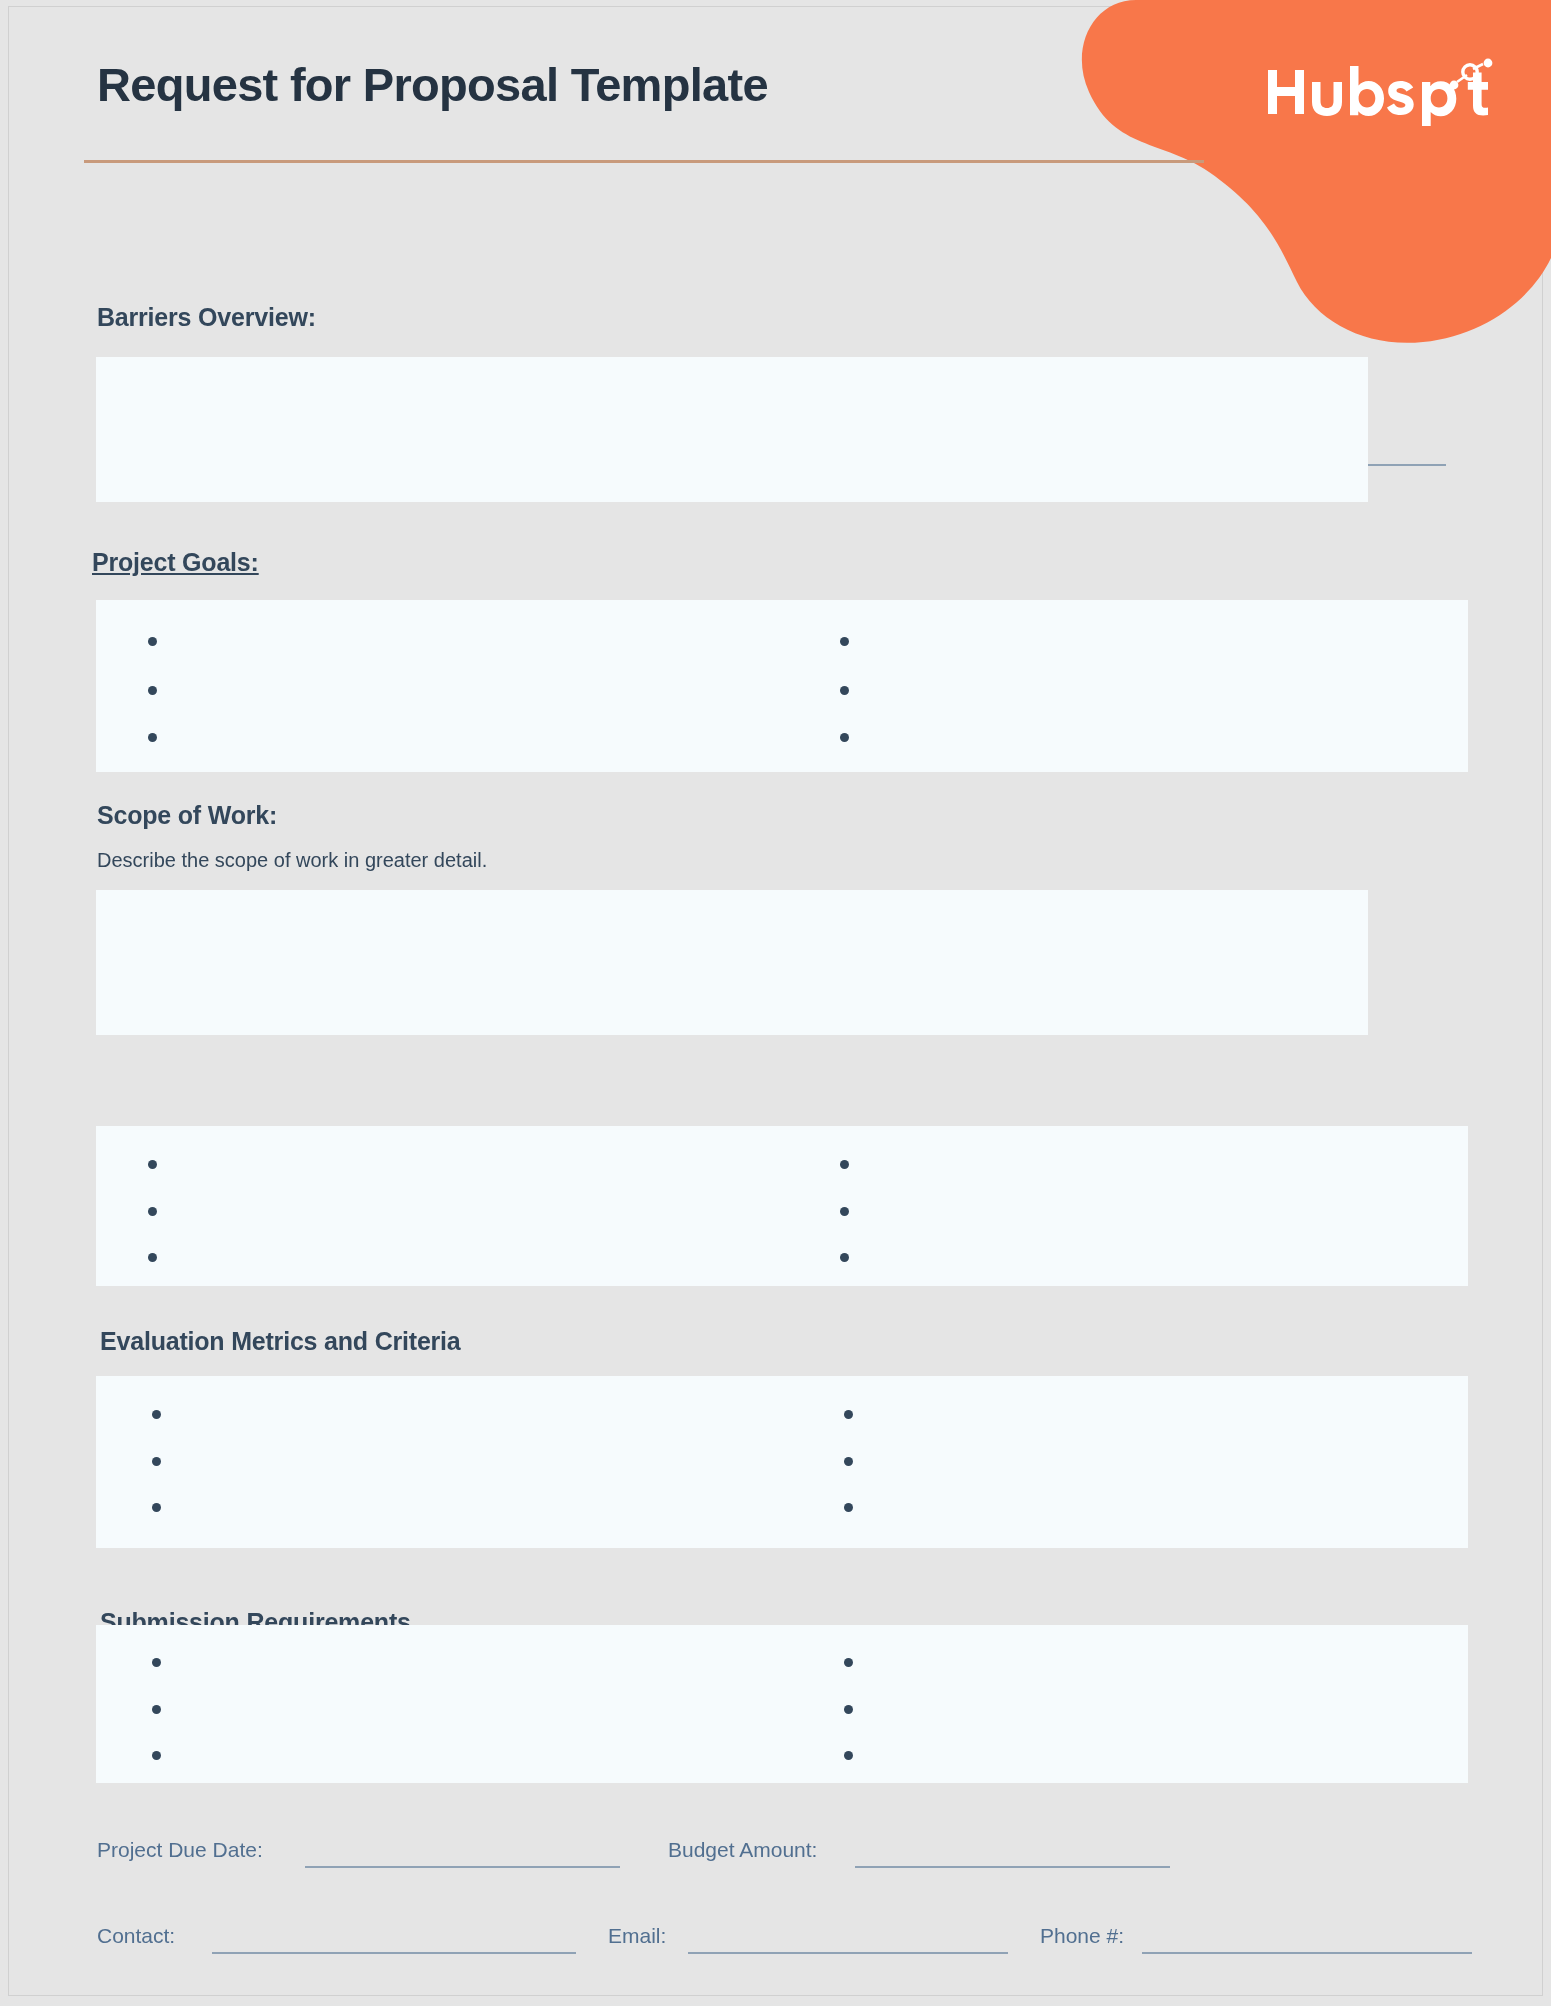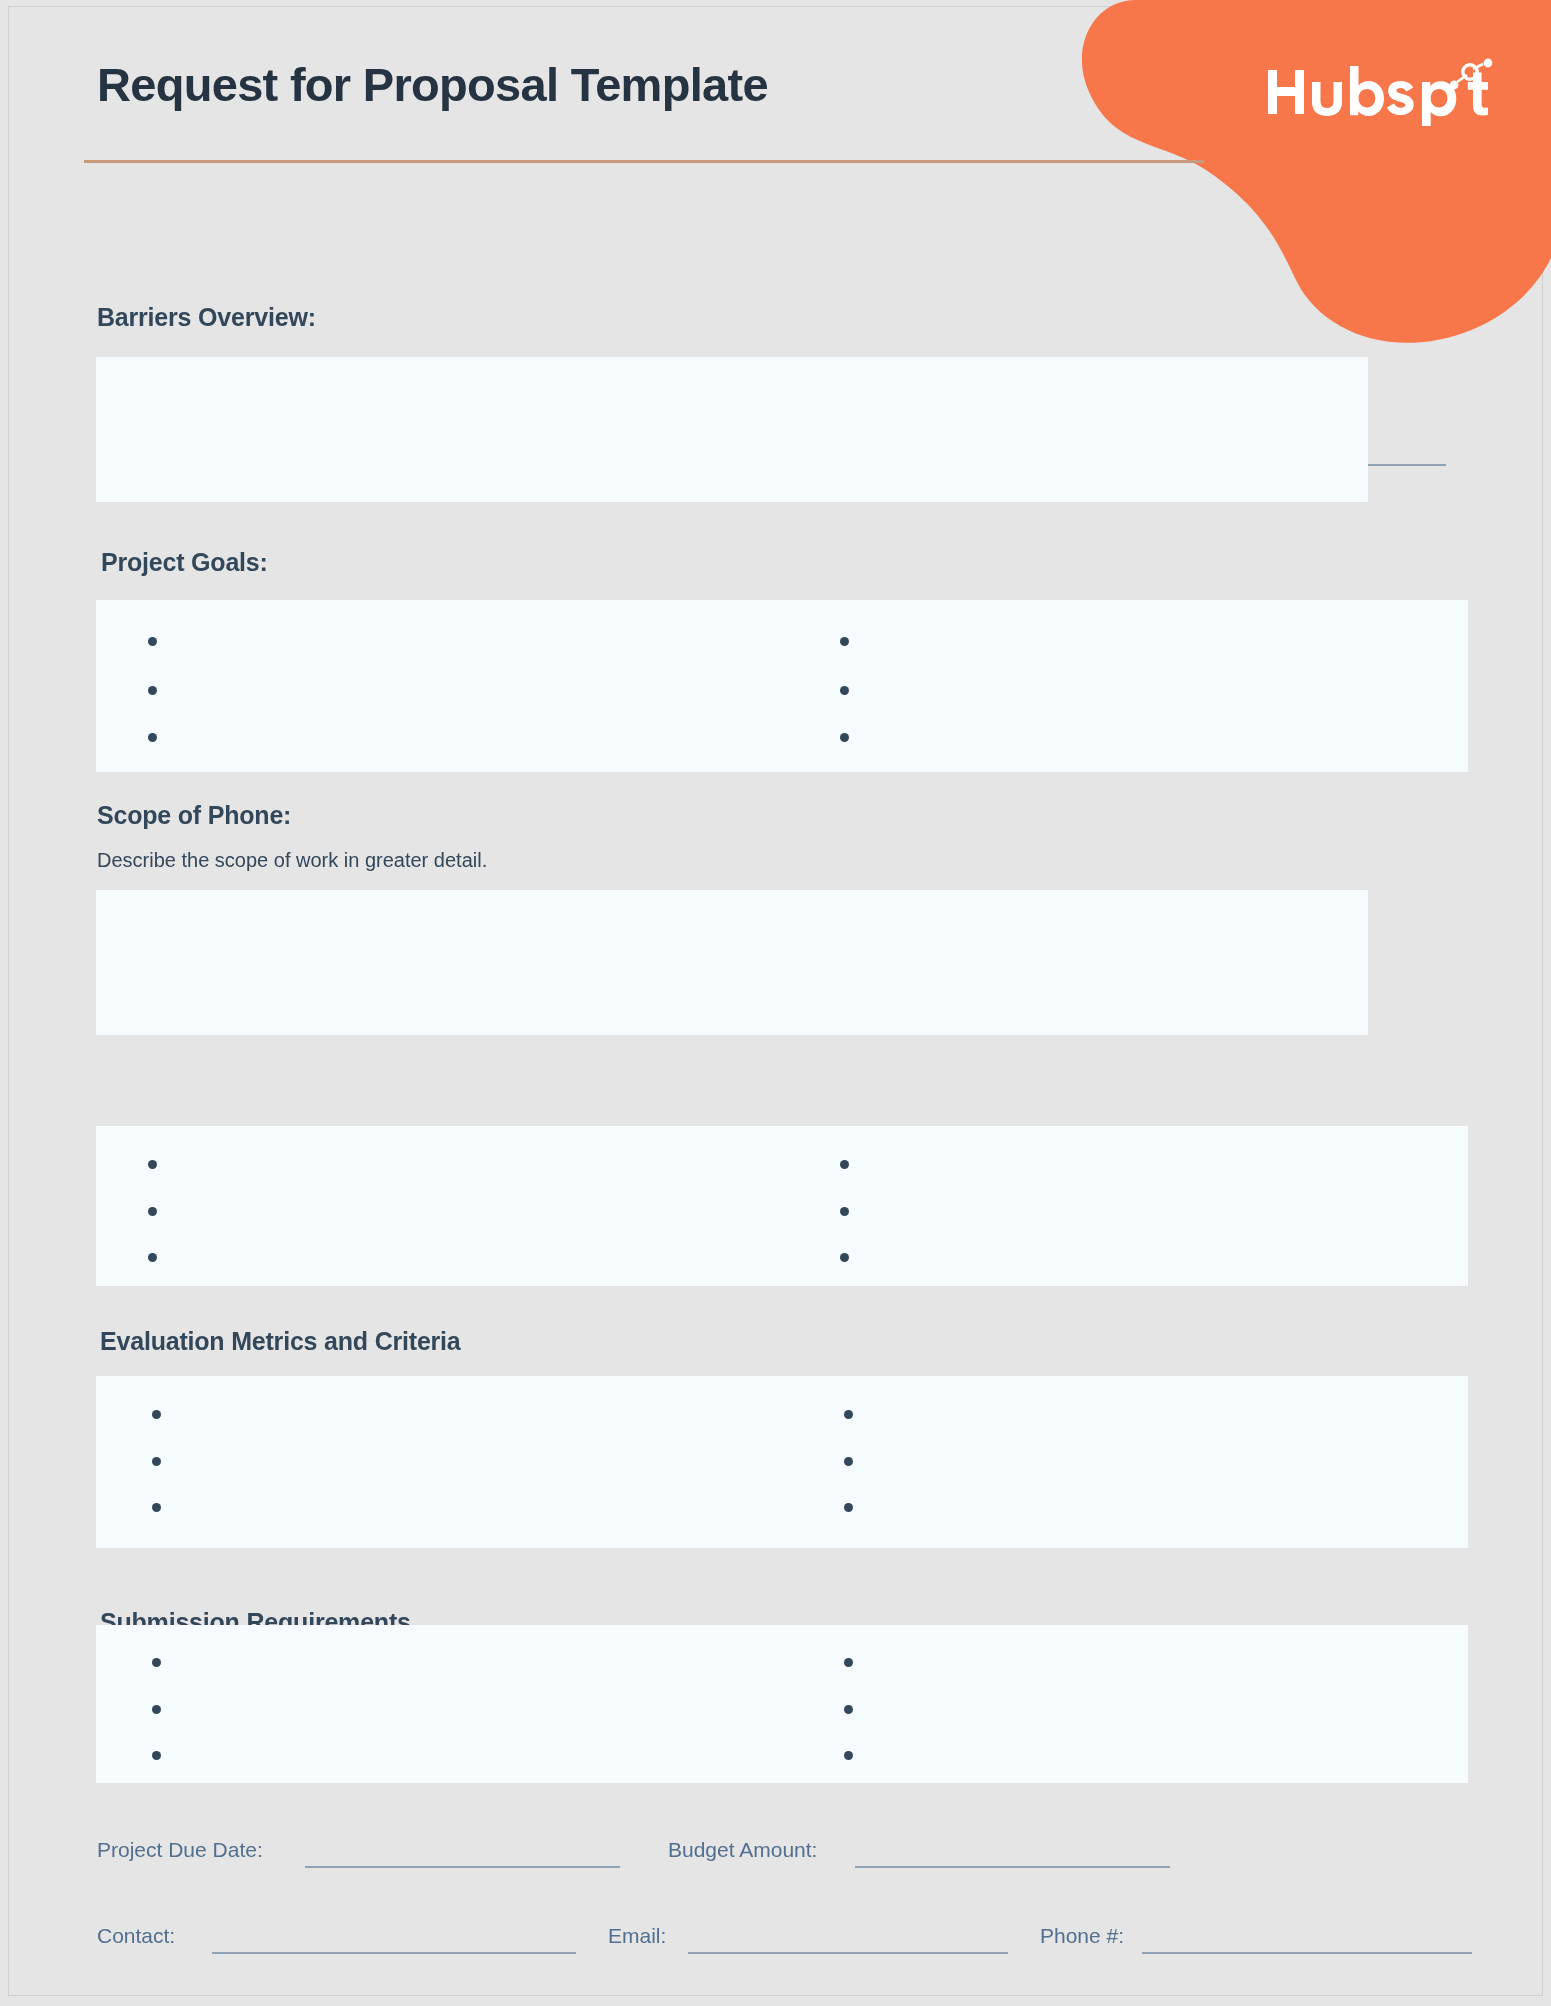--- a/index.html
+++ b/index.html
@@ -169,30 +169,30 @@
     <span class="fl lbl-cn">
       <span>Company</span><br>
       <span>Name:</span>
     </span>
     <span class="fline line-cn"></span>
   </div>
 
   <div class="h2" style="left:97px; top:303px;">Barriers Overview:</div>
   <div class="panel" style="left:96px; top:357px; width:1272px; height:145px;"></div>
 
-  <div class="h2" style="left:101px; top:548px;">Project Goals:</div>
+  <div class="h2" style="left:92px; top:548px;text-decoration:underline;">Project Goals:</div>
   <div class="panel" style="left:96px; top:600px; width:1372px; height:172px;"></div>
   <span class="bullet" style="left:148px; top:637px;"></span>
   <span class="bullet" style="left:148px; top:686px;"></span>
   <span class="bullet" style="left:148px; top:733px;"></span>
   <span class="bullet" style="left:840px; top:637px;"></span>
   <span class="bullet" style="left:840px; top:686px;"></span>
   <span class="bullet" style="left:840px; top:733px;"></span>
 
-  <div class="h2" style="left:97px; top:801px;">Scope of Phone:</div>
+  <div class="h2" style="left:97px; top:801px;">Scope of Work:</div>
   <div class="subtext" style="left:97px; top:849px;">Describe the scope of work in greater detail.</div>
   <div class="panel" style="left:96px; top:890px; width:1272px; height:145px;"></div>
 
   <div class="panel" style="left:96px; top:1126px; width:1372px; height:160px;"></div>
   <span class="bullet" style="left:148px; top:1160px;"></span>
   <span class="bullet" style="left:148px; top:1207px;"></span>
   <span class="bullet" style="left:148px; top:1253px;"></span>
   <span class="bullet" style="left:840px; top:1160px;"></span>
   <span class="bullet" style="left:840px; top:1207px;"></span>
   <span class="bullet" style="left:840px; top:1253px;"></span>

